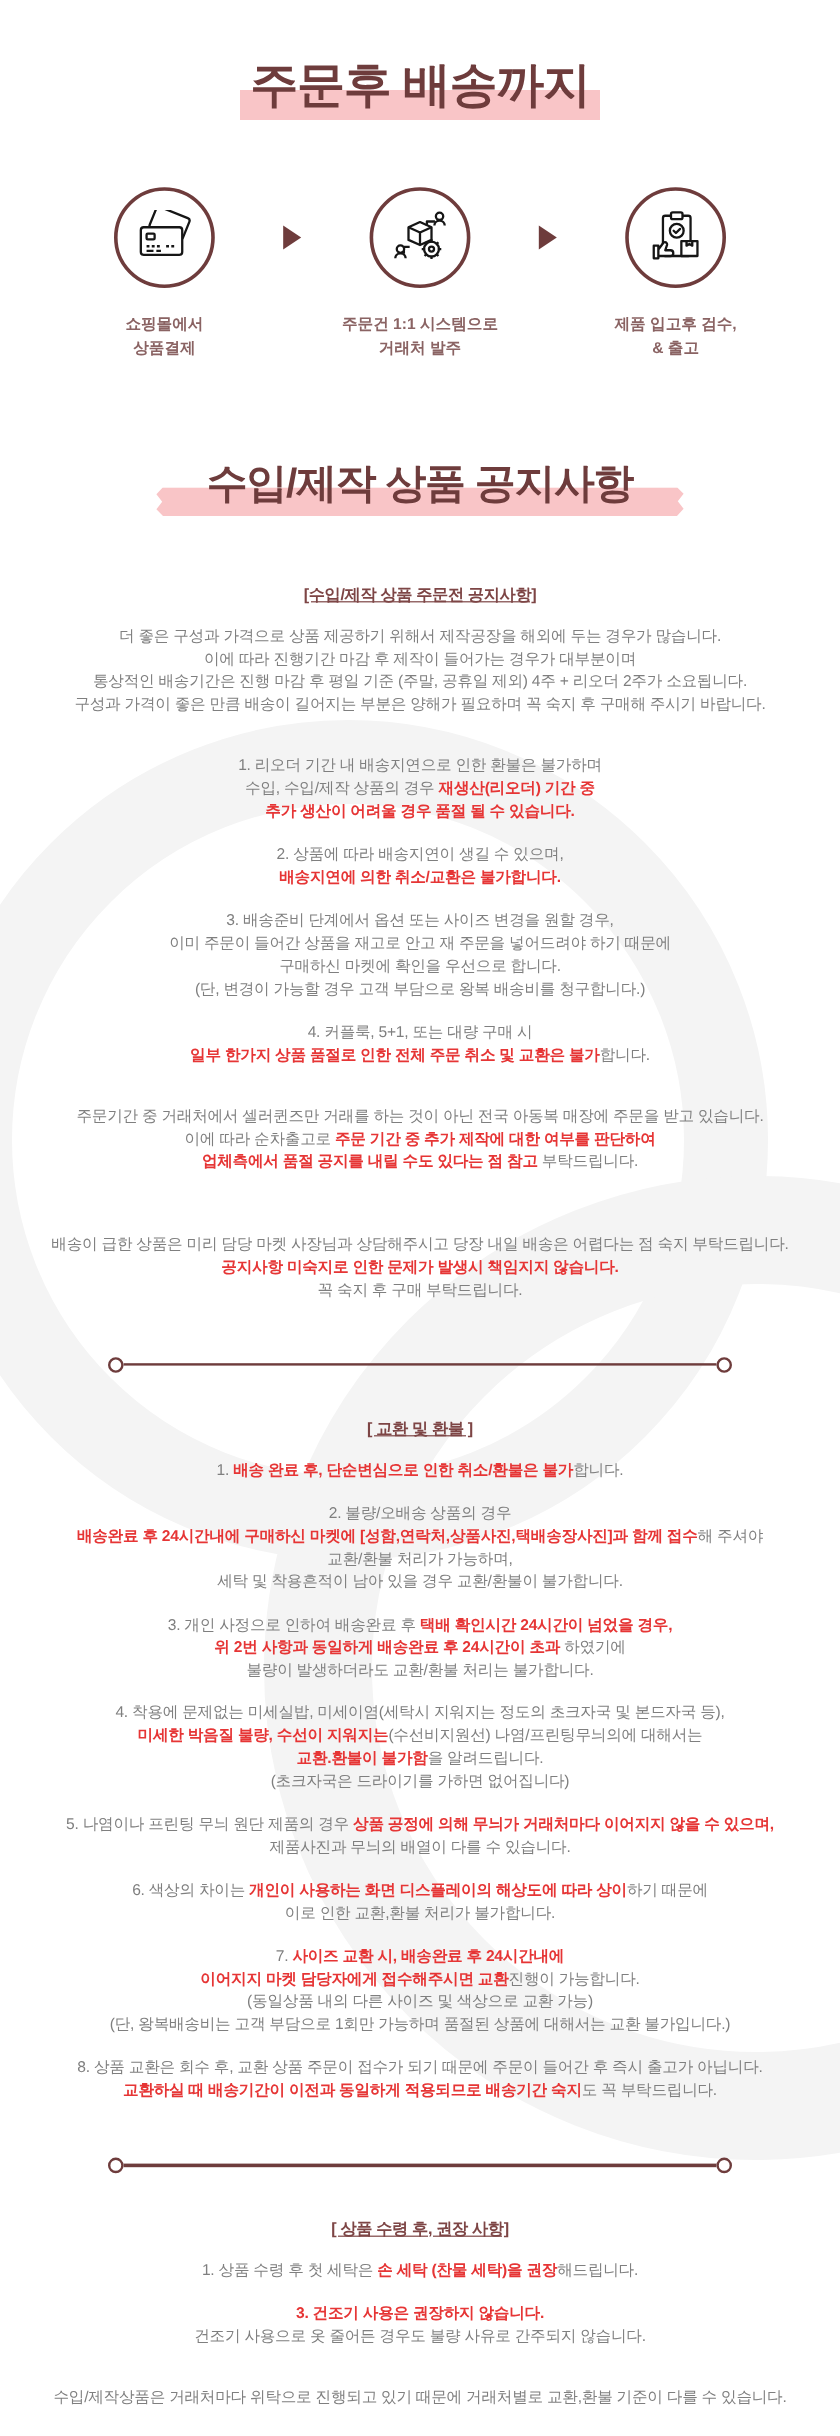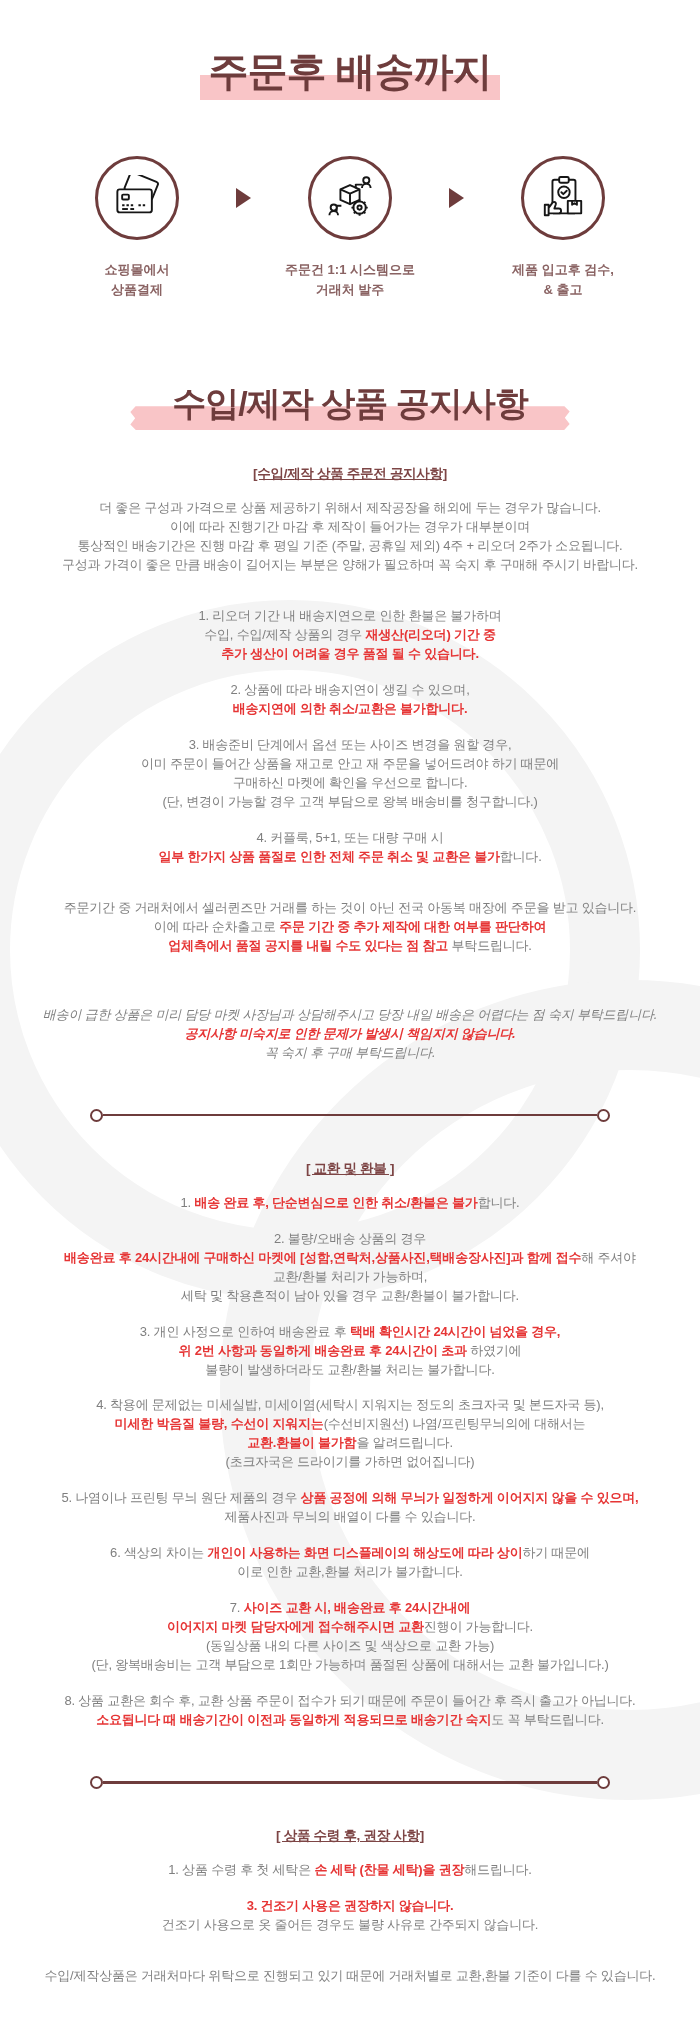--- a/index.html
+++ b/index.html
@@ -17,32 +17,32 @@
     padding:0 8px 6px 8px;line-height:1.15;margin-bottom:56px;}
   .flow{display:flex;justify-content:center;align-items:flex-start;gap:10px;margin-bottom:84px;}
   .step{width:178px;display:flex;flex-direction:column;align-items:center;}
   .circle{width:84px;height:84px;border:3.5px solid #6e3c3c;border-radius:50%;background:#fff;
     display:flex;align-items:center;justify-content:center;margin-bottom:20px;box-sizing:border-box;}
   .step-label{font-size:13px;font-weight:700;color:#8a6363;text-align:center;white-space:pre-line;line-height:1.55;}
   .flow-arrow{width:0;height:0;border-left:15px solid #6e3c3c;border-top:10px solid transparent;
     border-bottom:10px solid transparent;margin-top:32px;}
 
   
-  .notice-title-wrap{position:relative;display:inline-block;margin-bottom:42px;}
+  .notice-title-wrap{position:relative;display:inline-block;margin-bottom:64px;}
   .notice-title{position:relative;font-size:34px;font-weight:800;letter-spacing:-1px;color:#6e3c3c;line-height:1.15;}
   .tape{position:absolute;left:-42px;right:-42px;top:56%;height:24px;background:#f9c5c7;z-index:-1;
     clip-path:polygon(1.2% 0%,98.8% 0%,100% 22%,98.9% 48%,100% 74%,98.7% 100%,1.3% 100%,0% 76%,1.1% 50%,0% 24%);}
 
   
   .sections{margin-top:0;}
   .sec-heading{font-size:13.5px;font-weight:800;color:#7d4545;margin:0 0 16px 0;letter-spacing:-0.3px;text-decoration:underline;}
   .sections p{font-size:13px;line-height:1.46;color:#7f7f7f;margin:0 5px 17px 5px;letter-spacing:-0.2px;}
   .sections p .red{color:#e63535;font-weight:800;}
   .sp-lg{margin-top:32px !important;}
-  .sp-xl{margin-top:50px !important;font-style:italic;}
+  .sp-xl{margin-top:50px !important;}
   .divider{display:flex;align-items:center;justify-content:center;width:520px;margin:46px auto 38px auto;}
   .divider .ring{width:9px;height:9px;border:2.5px solid #6e3c3c;border-radius:50%;background:#fff;flex:0 0 auto;}
   .divider .bar{flex:1 1 auto;height:2.5px;background:#6e3c3c;}
   svg{display:block;}
 </style>
 </head>
 <body>
 
 <div class="page">
   <div class="wm wm1"></div>
@@ -148,24 +148,24 @@
           <span class="ring"></span>
           <span class="bar"></span>
           <span class="ring"></span>
         </div>
         <section>
           <div class="sec-heading">[ 교환 및 환불 ]</div>
           <p><span>1. </span><span class="red">배송 완료 후, 단순변심으로 인한 취소/환불은 불가</span><span>합니다.</span></p>
           <p><span>2. 불량/오배송 상품의 경우</span><br><span class="red">배송완료 후 24시간내에 구매하신 마켓에 [성함,연락처,상품사진,택배송장사진]과 함께 접수</span><span>해 주셔야</span><br><span>교환/환불 처리가 가능하며,</span><br><span>세탁 및 착용흔적이 남아 있을 경우 교환/환불이 불가합니다.</span></p>
           <p><span>3. 개인 사정으로 인하여 배송완료 후 </span><span class="red">택배 확인시간 24시간이 넘었을 경우,</span><br><span class="red">위 2번 사항과 동일하게 배송완료 후 24시간이 초과</span><span> 하였기에</span><br><span>불량이 발생하더라도 교환/환불 처리는 불가합니다.</span></p>
           <p><span>4. 착용에 문제없는 미세실밥, 미세이염(세탁시 지워지는 정도의 초크자국 및 본드자국 등),</span><br><span class="red">미세한 박음질 불량, 수선이 지워지는</span><span>(수선비지원선) 나염/프린팅무늬의에 대해서는</span><br><span class="red">교환.환불이 불가함</span><span>을 알려드립니다.</span><br><span>(초크자국은 드라이기를 가하면 없어집니다)</span></p>
-          <p><span>5. 나염이나 프린팅 무늬 원단 제품의 경우 </span><span class="red">상품 공정에 의해 무늬가 일정하게 이어지지 않을 수 있으며,</span><br><span>제품사진과 무늬의 배열이 다를 수 있습니다.</span></p>
+          <p><span>5. 나염이나 프린팅 무늬 원단 제품의 경우 </span><span class="red">상품 공정에 의해 무늬가 거래처마다 이어지지 않을 수 있으며,</span><br><span>제품사진과 무늬의 배열이 다를 수 있습니다.</span></p>
           <p><span>6. 색상의 차이는 </span><span class="red">개인이 사용하는 화면 디스플레이의 해상도에 따라 상이</span><span>하기 때문에</span><br><span>이로 인한 교환,환불 처리가 불가합니다.</span></p>
           <p><span>7. </span><span class="red">사이즈 교환 시, 배송완료 후 24시간내에</span><br><span class="red">이어지지 마켓 담당자에게 접수해주시면 교환</span><span>진행이 가능합니다.</span><br><span>(동일상품 내의 다른 사이즈 및 색상으로 교환 가능)</span><br><span>(단, 왕복배송비는 고객 부담으로 1회만 가능하며 품절된 상품에 대해서는 교환 불가입니다.)</span></p>
-          <p><span>8. 상품 교환은 회수 후, 교환 상품 주문이 접수가 되기 때문에 주문이 들어간 후 즉시 출고가 아닙니다.</span><br><span class="red">소요됩니다 때 배송기간이 이전과 동일하게 적용되므로 배송기간 숙지</span><span>도 꼭 부탁드립니다.</span></p>
+          <p><span>8. 상품 교환은 회수 후, 교환 상품 주문이 접수가 되기 때문에 주문이 들어간 후 즉시 출고가 아닙니다.</span><br><span class="red">교환하실 때 배송기간이 이전과 동일하게 적용되므로 배송기간 숙지</span><span>도 꼭 부탁드립니다.</span></p>
         </section>
         <div class="divider">
           <span class="ring"></span>
           <span class="bar"></span>
           <span class="ring"></span>
         </div>
         <section>
           <div class="sec-heading">[ 상품 수령 후, 권장 사항]</div>
           <p><span>1. 상품 수령 후 첫 세탁은 </span><span class="red">손 세탁 (찬물 세탁)을 권장</span><span>해드립니다.</span></p>
           <p><span class="red">3. 건조기 사용은 권장하지 않습니다.</span><br><span>건조기 사용으로 옷 줄어든 경우도 불량 사유로 간주되지 않습니다.</span></p>

